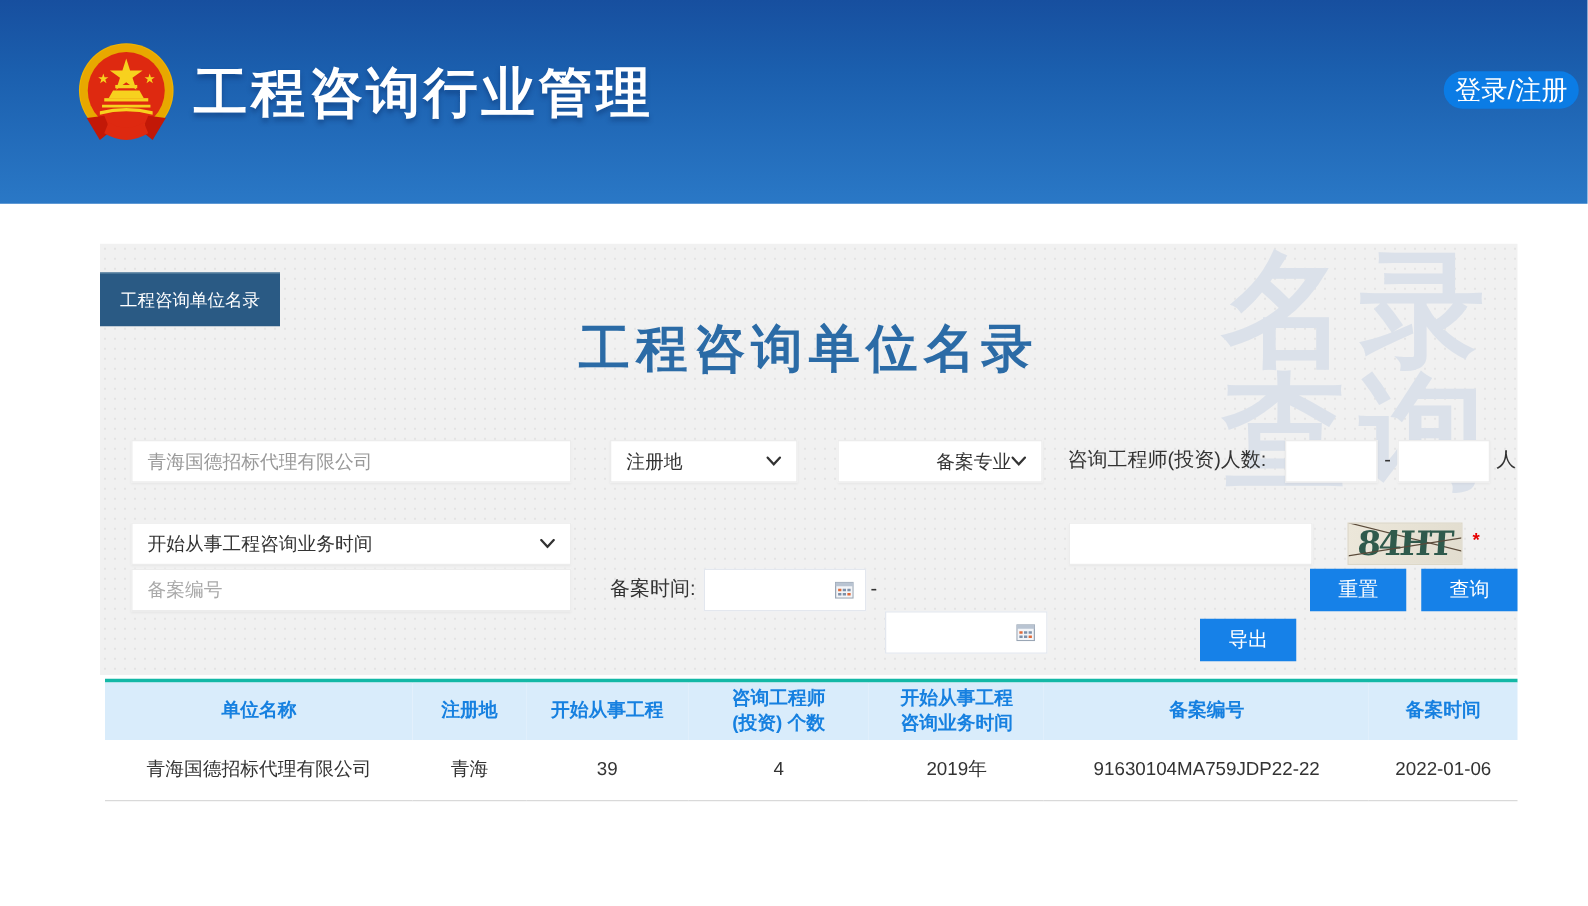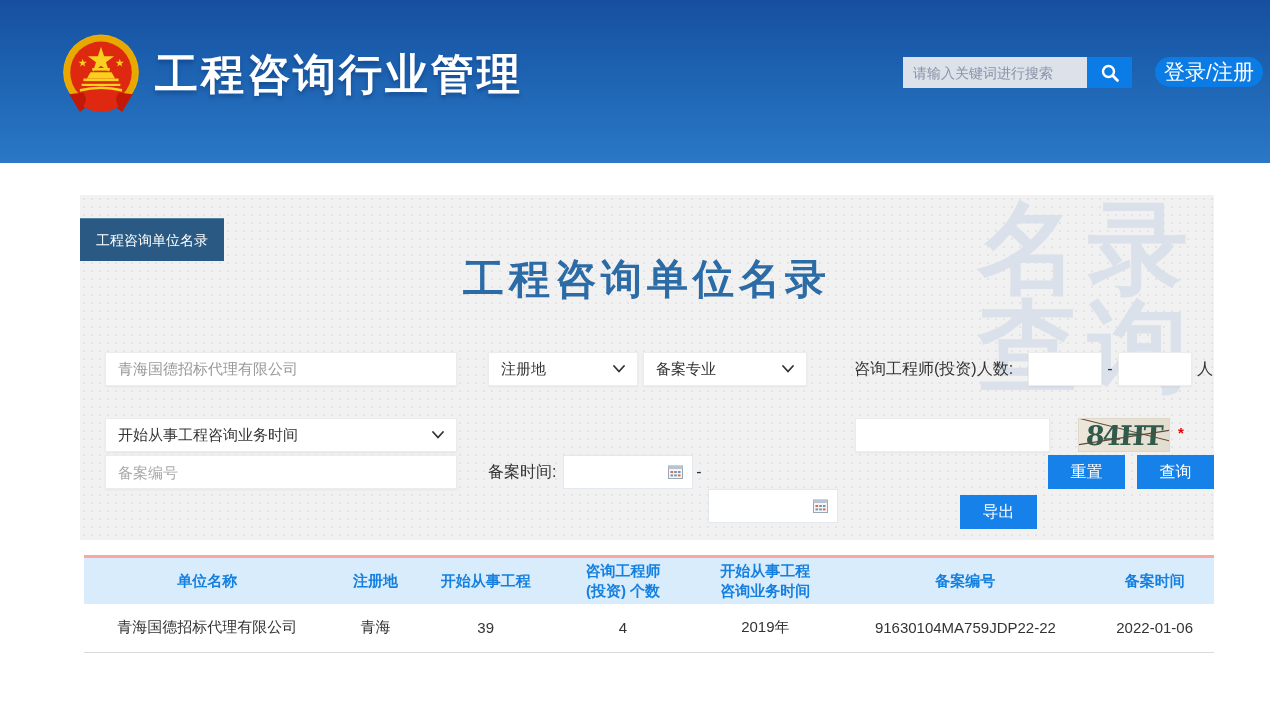--- a/index.html
+++ b/index.html
@@ -60,21 +60,21 @@
   .captcha::before, .captcha::after { content:""; position:absolute; left:-6px; right:-6px;
     height:1px; background:#5a4a3a; }
   .captcha::before { top:10px; transform:rotate(14deg); }
   .captcha::after { top:18px; transform:rotate(-9deg); }
   .req { color:#e60000; font-size:15px; font-weight:bold; }
 
   .act-btn { border:none; background:#1681e8; color:#fff; font-size:16px; width:77px;
     height:34px; cursor:pointer; }
 
   
-  .tbl-wrap { position:absolute; left:84px; top:555px; width:1130px; border-top:3px solid #fca5a5; }
+  .tbl-wrap { position:absolute; left:84px; top:543px; width:1130px; border-top:3px solid #14b8a6; }
   table { width:100%; border-collapse:collapse; table-layout:fixed; }
   thead th { background:#d9ecfb; color:#1680e0; font-size:15px; font-weight:bold;
     height:46px; text-align:center; white-space:pre-line; line-height:1.35; }
   tbody td { background:#fff; color:#333; font-size:15px; height:48px; text-align:center;
     border-bottom:1px solid #d9d9d9; overflow:hidden; }
 </style>
 </head>
 <body>
 
 <div class="banner">
@@ -90,50 +90,41 @@
     <path d="M71 31 l1.8 5.4 5.7 0 -4.6 3.4 1.8 5.4 -4.7-3.3 -4.6 3.3 1.7-5.4 -4.6-3.4 5.7 0 z" fill="#f7d11e" transform="scale(0.62) translate(44,20)"></path>
     <rect x="30" y="54" width="40" height="3" fill="#f7d11e"></rect>
     <path d="M34 54 L38 47 L62 47 L66 54 Z" fill="#f7d11e"></path>
     <rect x="40" y="42" width="20" height="3" fill="#f7d11e"></rect>
     <rect x="28" y="60" width="44" height="2.5" fill="#f7d11e"></rect>
     <path d="M26 66 Q50 60 74 66 L74 69 Q50 63 26 69 Z" fill="#f7d11e"></path>
   </svg>
 
   <div class="site-title">工程咨询行业管理</div>
 
-  <div class="search-wrap">
-    <input class="search-input" type="text" placeholder="请输入关键词进行搜索" style="">
-    <button class="search-btn">
-      <svg width="20" height="20" viewBox="0 0 20 20">
-        <circle cx="8.5" cy="8.5" r="5.5" fill="none" stroke="#fff" stroke-width="2.4"></circle>
-        <line x1="12.8" y1="12.8" x2="17.5" y2="17.5" stroke="#fff" stroke-width="2.8" stroke-linecap="round"></line>
-      </svg>
-    </button>
-  </div>
 
   <button class="login-btn">登录/注册</button>
 </div>
 
 <div class="panel">
   <div class="watermark">名录
 查询</div>
 
   <div class="panel-tab">工程咨询单位名录</div>
 
   <div class="panel-title">工程咨询单位名录</div>
 
   <div class="frow r1">
     <input class="inp abs" style="left: 25px; width: 352px; color: rgb(153, 153, 153);" type="text" value="青海国德招标代理有限公司">
     <div class="sel abs" style="left:408px;width:150px;">
       <span>注册地</span>
       <svg width="12" height="8" viewBox="0 0 12 8">
         <path d="M1 1 L6 6.5 L11 1" fill="none" stroke="#333" stroke-width="1.8" stroke-linecap="round"></path>
       </svg>
     </div>
-    <div class="sel abs" style="left:563px;width:164px;">
+    <div class="sel abs" style="left:590px;width:164px;justify-content:flex-end;">
       <span>备案专业</span>
       <svg width="12" height="8" viewBox="0 0 12 8">
         <path d="M1 1 L6 6.5 L11 1" fill="none" stroke="#333" stroke-width="1.8" stroke-linecap="round"></path>
       </svg>
     </div>
     <span class="flabel abs" style="left:774px;">咨询工程师(投资)人数:</span>
     <input class="inp small-inp abs" style="left: 948px; width: 74px;" type="text">
     <span class="dash abs" style="left:1023px;">-</span>
     <input class="inp small-inp abs" style="left: 1038px; width: 74px;" type="text">
     <span class="flabel abs" style="left:1117px;">人</span>

